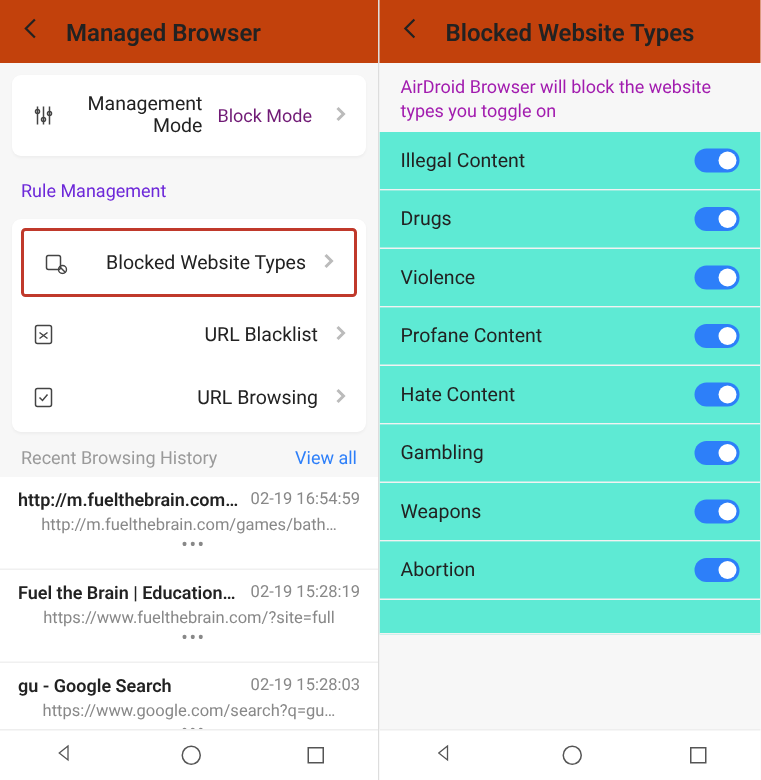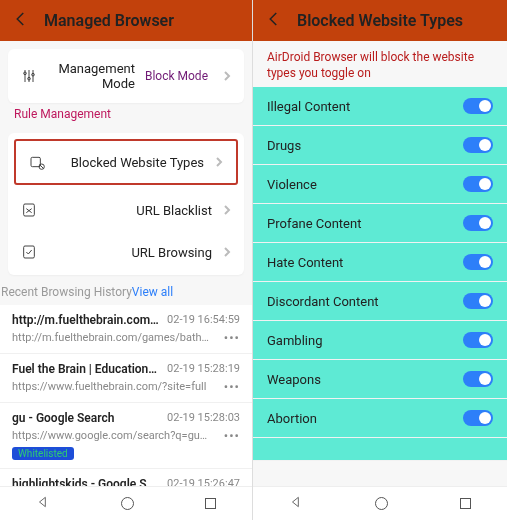--- a/index.html
+++ b/index.html
@@ -50,60 +50,60 @@
     text-align: right;
   }
   .row .icon { width: 18px; height: 18px; display:flex; align-items:center; justify-content:center; flex-shrink:0; }
   .row .icon svg { width: 16px; height: 16px; stroke:#444; fill:none; stroke-width:1.5; }
   .row .label { flex: 1; font-size: 13px; }
   .row .value { color: #701a75; font-size: 12px; margin-right: 4px; }
   .chev { color:#bbb; }
   .chev svg { width:10px; height:10px; stroke:#bbb; fill:none; stroke-width:2;}
 
   .section-title {
-    color: #be185d;
+    color: #6d28d9;
     font-size: 12px;
-    padding: 4px 14px 4px 14px;
+    padding: 16px 14px 4px 14px;
   }
 
   .highlight-red {
     border: 2px solid #c0392b;
     border-radius: 3px;
   }
 
   .history-head {
-    display:flex; align-items:center;
-    padding: 10px 14px 6px 1px;
+    display:flex; justify-content:space-between; align-items:center;
+    padding: 10px 14px 6px 14px;
   }
   .history-head .ht { color:#9a9a9a; font-size:12px;}
   .history-head .viewall { color:#2d7ff9; font-size:12px; }
 
   .hist-item {
     background:#fff;
     padding: 8px 12px;
     border-bottom:1px solid #f0f0f0;
   }
   .hist-top { display:flex; justify-content:space-between; align-items:flex-start; gap:6px;}
   .hist-title { font-weight:600; font-size:12px; flex:1; white-space:nowrap; overflow:hidden; text-overflow:ellipsis;}
   .hist-time { color:#888; font-size:11px; white-space:nowrap;}
-  .hist-bot { display:flex; justify-content:space-between; align-items:center; margin-top:3px;}
+  .hist-bot { display:flex; justify-content:space-between; align-items:center; margin-top:3px;flex-direction:column;}
   .hist-url { color:#888; font-size:11px; flex:1; white-space:nowrap; overflow:hidden; text-overflow:ellipsis;}
   .dots { color:#888; letter-spacing:1px; font-size:13px; padding-left:6px;}
   .badge {
     display:inline-block;
     background:#1d4ed8;
     color:#2ecc71;
     font-size:10px;
     padding:1px 6px;
     border-radius:3px;
     margin-top:4px;
   }
 
   .subtext {
-    color:#b91c1c;
+    color:#a21caf;
     font-size:12px;
     padding: 8px 14px 6px 14px;
     line-height:1.35;
   }
 
   .toggle-row {
     display:flex; align-items:flex-end; justify-content:space-between;
     background:#5eead4;
     padding: 11px 14px;
     border-bottom: 1px solid #f2f2f2;
@@ -289,24 +289,20 @@
         </div>
         <div class="toggle-row">
           <span class="tlabel">Profane Content</span>
           <span class="toggle"></span>
         </div>
         <div class="toggle-row">
           <span class="tlabel">Hate Content</span>
           <span class="toggle"></span>
         </div>
         <div class="toggle-row">
-          <span class="tlabel">Discordant Content</span>
-          <span class="toggle"></span>
-        </div>
-        <div class="toggle-row">
           <span class="tlabel">Gambling</span>
           <span class="toggle"></span>
         </div>
         <div class="toggle-row">
           <span class="tlabel">Weapons</span>
           <span class="toggle"></span>
         </div>
         <div class="toggle-row">
           <span class="tlabel">Abortion</span>
           <span class="toggle"></span>

